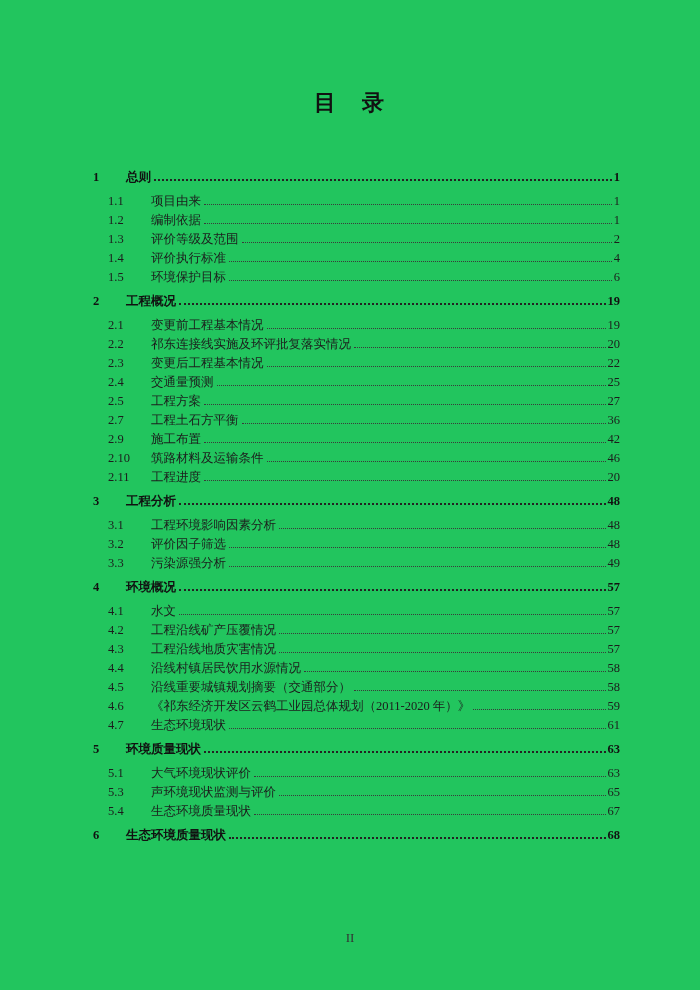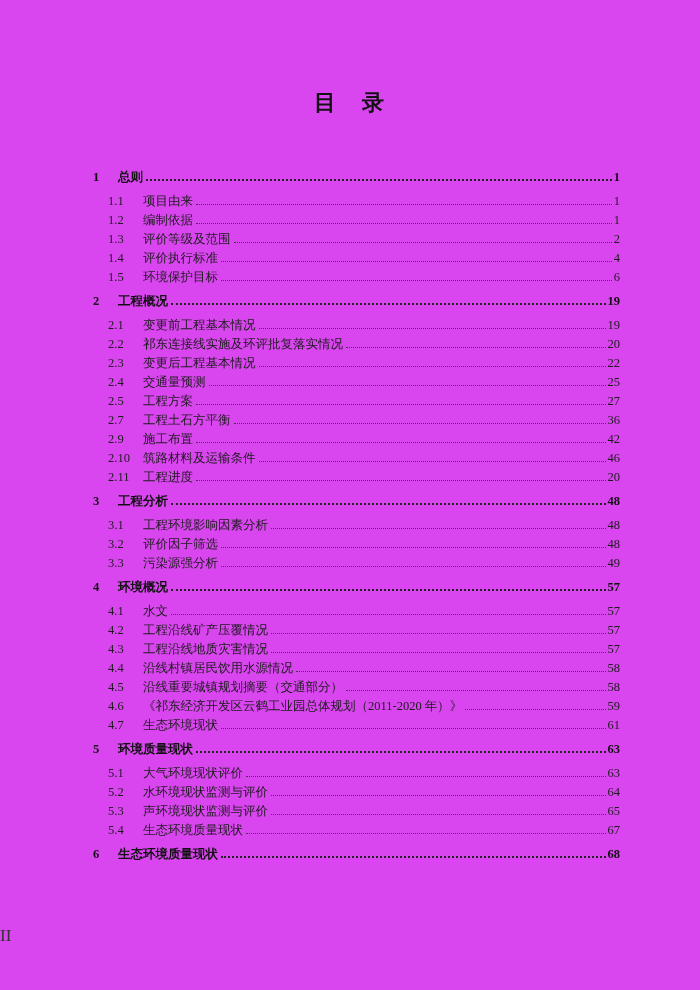--- a/index.html
+++ b/index.html
@@ -4,21 +4,21 @@
 <style>
   html, body {
     margin: 0;
     padding: 0;
     background: #ffffff;
   }
   .page {
     position: relative;
     width: 700px;
     height: 990px;
-    background: #d946ef;
+    background: #22c55e;
     font-family: "Liberation Serif", "DejaVu Serif", serif;
     color: #1c1c1c;
     overflow: hidden;
     box-sizing: border-box;
   }
   .doc-title {
     margin: 0;
     padding-top: 88px;
     text-align: center;
     font-size: 22px;
@@ -40,35 +40,36 @@
     white-space: nowrap;
   }
   .row.lvl1 {
     font-weight: bold;
     margin: 5px 0;
     color: #111111;
   }
   .row.lvl1 .num { display: inline-block; width: 25px; flex: none; }
   .row.lvl2 { padding-left: 15px; }
   .row.lvl2 .num { display: inline-block; width: 35px; flex: none; }
-  .ttl { flex: none; }
+  .ttl { flex: none; margin-left: 8px; }
   .leader {
     flex: 1 1 auto;
     border-bottom: 1px dotted #3a3a3a;
     margin: 0 2px 3px 3px;
     min-width: 10px;
   }
   .row.lvl1 .leader { border-bottom: 2px dotted #222222; margin-bottom: 2px; }
   .pg { flex: none; text-align: right; }
   .footer {
     position: absolute;
     left: 0;
     right: 0;
     bottom: 44px;
-    font-size: 17px;
+    text-align: center;
+    font-size: 13px;
     color: #333333;
   }
 </style>
 </head>
 <body>
 
 <div class="page">
   <h1 class="doc-title">目　录</h1>
   <div class="toc">
       <div class="row lvl1">
@@ -245,26 +246,20 @@
         <span class="leader"></span>
         <span class="pg">63</span>
       </div>
       <div class="row lvl2">
         <span class="num">5.1</span>
         <span class="ttl">大气环境现状评价</span>
         <span class="leader"></span>
         <span class="pg">63</span>
       </div>
       <div class="row lvl2">
-        <span class="num">5.2</span>
-        <span class="ttl">水环境现状监测与评价</span>
-        <span class="leader"></span>
-        <span class="pg">64</span>
-      </div>
-      <div class="row lvl2">
         <span class="num">5.3</span>
         <span class="ttl">声环境现状监测与评价</span>
         <span class="leader"></span>
         <span class="pg">65</span>
       </div>
       <div class="row lvl2">
         <span class="num">5.4</span>
         <span class="ttl">生态环境质量现状</span>
         <span class="leader"></span>
         <span class="pg">67</span>

